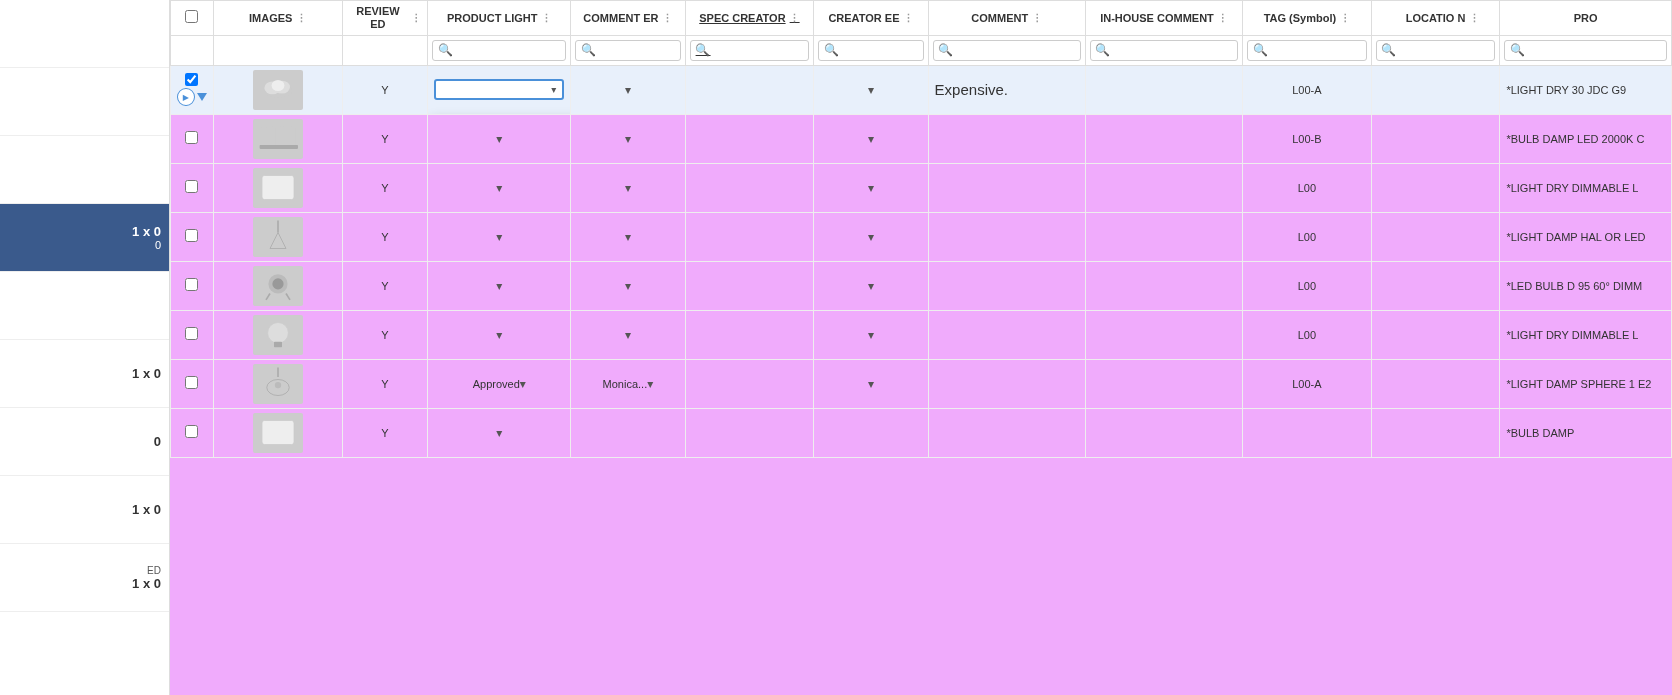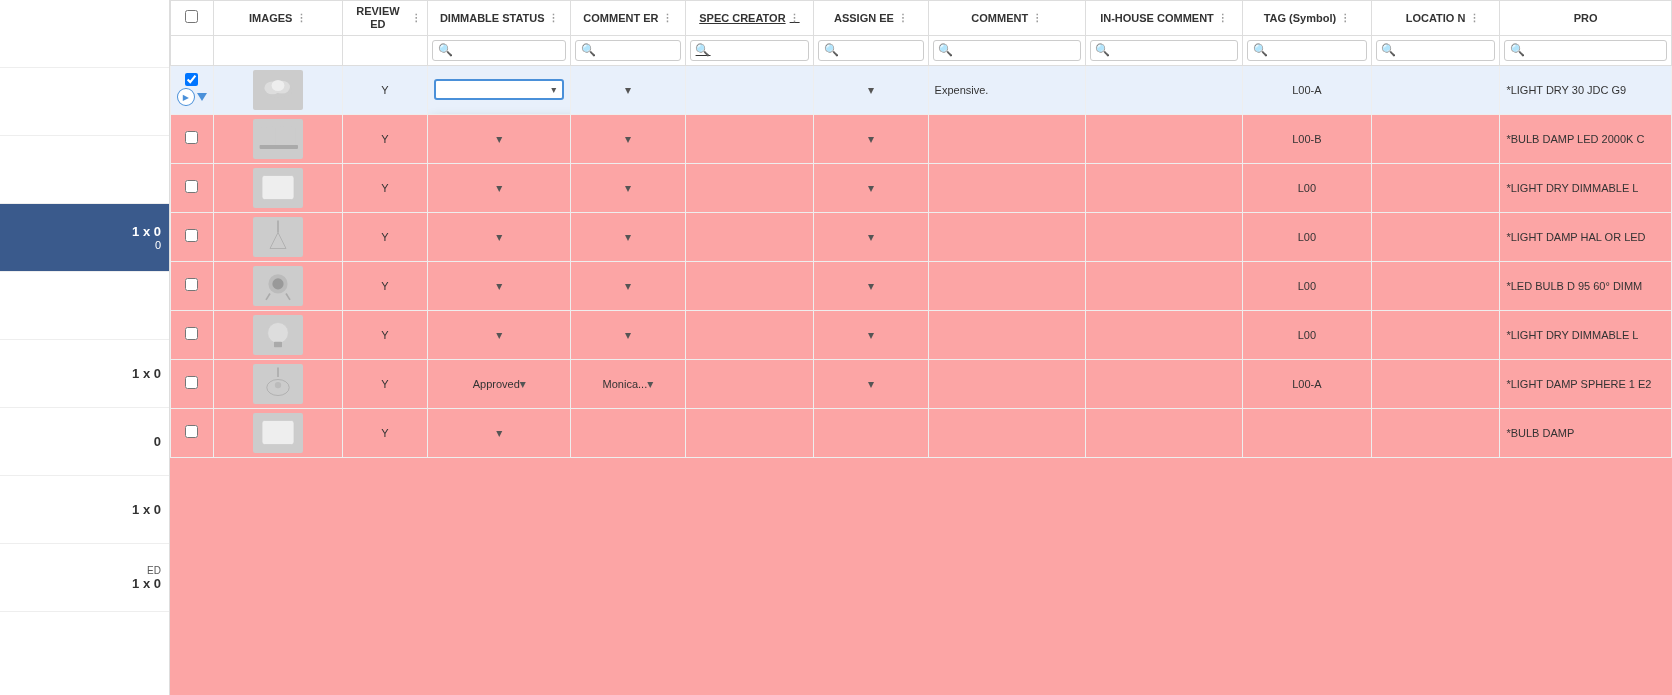--- a/index.html
+++ b/index.html
@@ -50,21 +50,21 @@
     }
 
     .sidebar-row .sub {
       font-size: 11px;
     }
 
     
     .main-area {
       flex: 1;
       overflow: hidden;
-      background: #fca5a5;
+      background: #f0abfc;
     }
 
     .table-container {
       overflow: hidden;
       position: relative;
     }
 
     table {
       border-collapse: collapse;
       width: 100%;
@@ -262,21 +262,21 @@
     .selected-row {
       background: #e8f0fb !important;
     }
 
     .text-left {
       text-align: left !important;
     }
 
     .comment-text {
       color: #333;
-      font-size: 11px;
+      font-size: 15px;
     }
   </style>
 </head>
 <body>
 
 <div class="page-wrapper">
 
   <div class="sidebar">
     <div class="sidebar-row">
       <span class="count"></span>
@@ -329,39 +329,39 @@
               </div>
             </th>
             <th class="col-reviewed">
               <div class="th-label">
                 <span>REVIEW ED</span>
                 <span class="sort-icon">⋮</span>
               </div>
             </th>
             <th class="col-product-status">
               <div class="th-label">
-                <span>DIMMABLE STATUS</span>
+                <span>PRODUCT LIGHT</span>
                 <span class="sort-icon">⋮</span>
               </div>
             </th>
             <th class="col-reviewer">
               <div class="th-label">
                 <span>COMMENT ER</span>
                 <span class="sort-icon">⋮</span>
               </div>
             </th>
             <th class="col-spec-creator">
               <div class="th-label">
                 <span>SPEC CREATOR</span>
                 <span class="sort-icon">⋮</span>
               </div>
             </th>
             <th class="col-assignee">
               <div class="th-label">
-                <span>ASSIGN EE</span>
+                <span>CREATOR EE</span>
                 <span class="sort-icon">⋮</span>
               </div>
             </th>
             <th class="col-comment">
               <div class="th-label">
                 <span>COMMENT</span>
                 <span class="sort-icon">⋮</span>
               </div>
             </th>
             <th class="col-inhouse">

